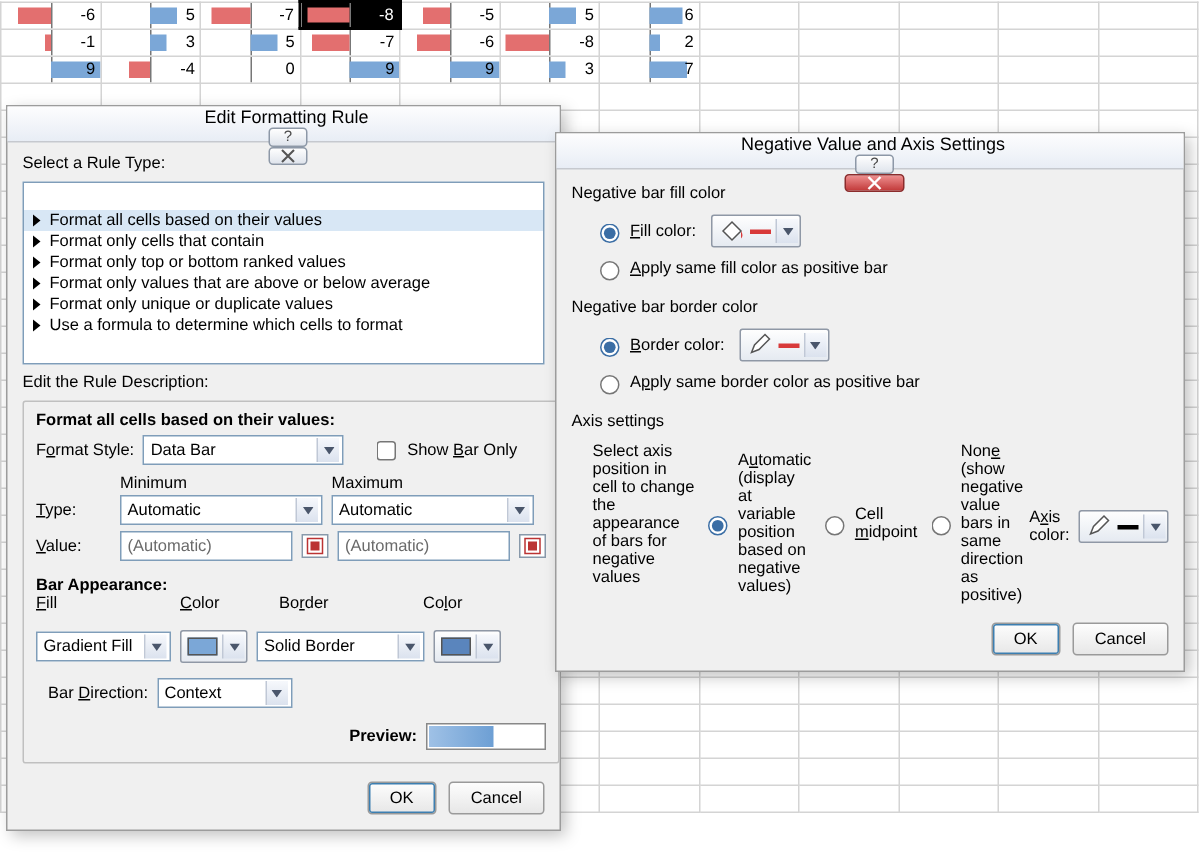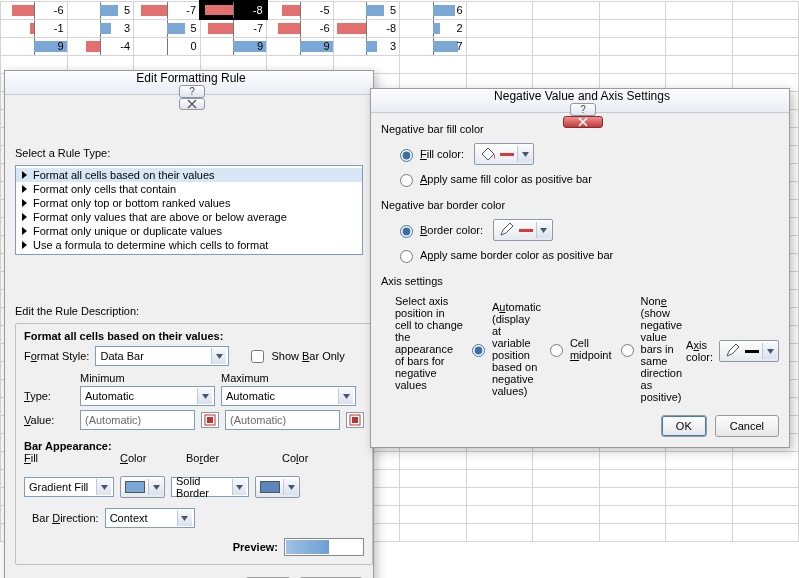--- a/index.html
+++ b/index.html
@@ -81,24 +81,24 @@
     font-size:10px;color:#4a4a4a;
   }
   .winbtn.close{
     background:linear-gradient(#ee8f8f,#c23a3a);
     border-color:#8b2c2c;color:#fff;min-width:40px;
   }
   .winbtn svg{width:10px;height:10px;}
 
   .dlg-body{padding:8px 10px 10px 10px;display:flex;flex-direction:column;gap:6px;}
 
-  .group-label{font-size:11px;margin-top:44px;}
+  .group-label{font-size:11px;}
   .listbox{
     background:#fff;border:1px solid var(--field-border);
-    padding:2px 0;
+    padding:18px 0;
   }
   .listrow{
     display:flex;align-items:center;gap:6px;
     padding:1px 6px;cursor:default;
   }
   .listrow.sel{background:#d8e7f5;}
   .tri{
     width:0;height:0;border-top:4px solid transparent;border-bottom:4px solid transparent;
     border-left:5px solid #000;
   }
@@ -724,21 +724,21 @@
             </span>
         </span>
         <span class="colorbtn">
           <span class="swatch" id="sw-fill" style="background: rgb(123, 167, 215);"></span>
           <span class="arrow">
               <svg viewBox="0 0 7 5">
                 <path d="M0 0 L7 0 L3.5 5 Z" fill="#4a566b"></path>
               </svg>
             </span>
         </span>
-        <span class="combo" style="width:78px">
+        <span class="combo" style="width:112px">
           <span>Solid Border</span>
           <span class="arrow">
               <svg viewBox="0 0 7 5">
                 <path d="M0 0 L7 0 L3.5 5 Z" fill="#4a566b"></path>
               </svg>
             </span>
         </span>
         <span class="colorbtn">
           <span class="swatch" id="sw-border" style="background: rgb(90, 133, 189);"></span>
           <span class="arrow">

